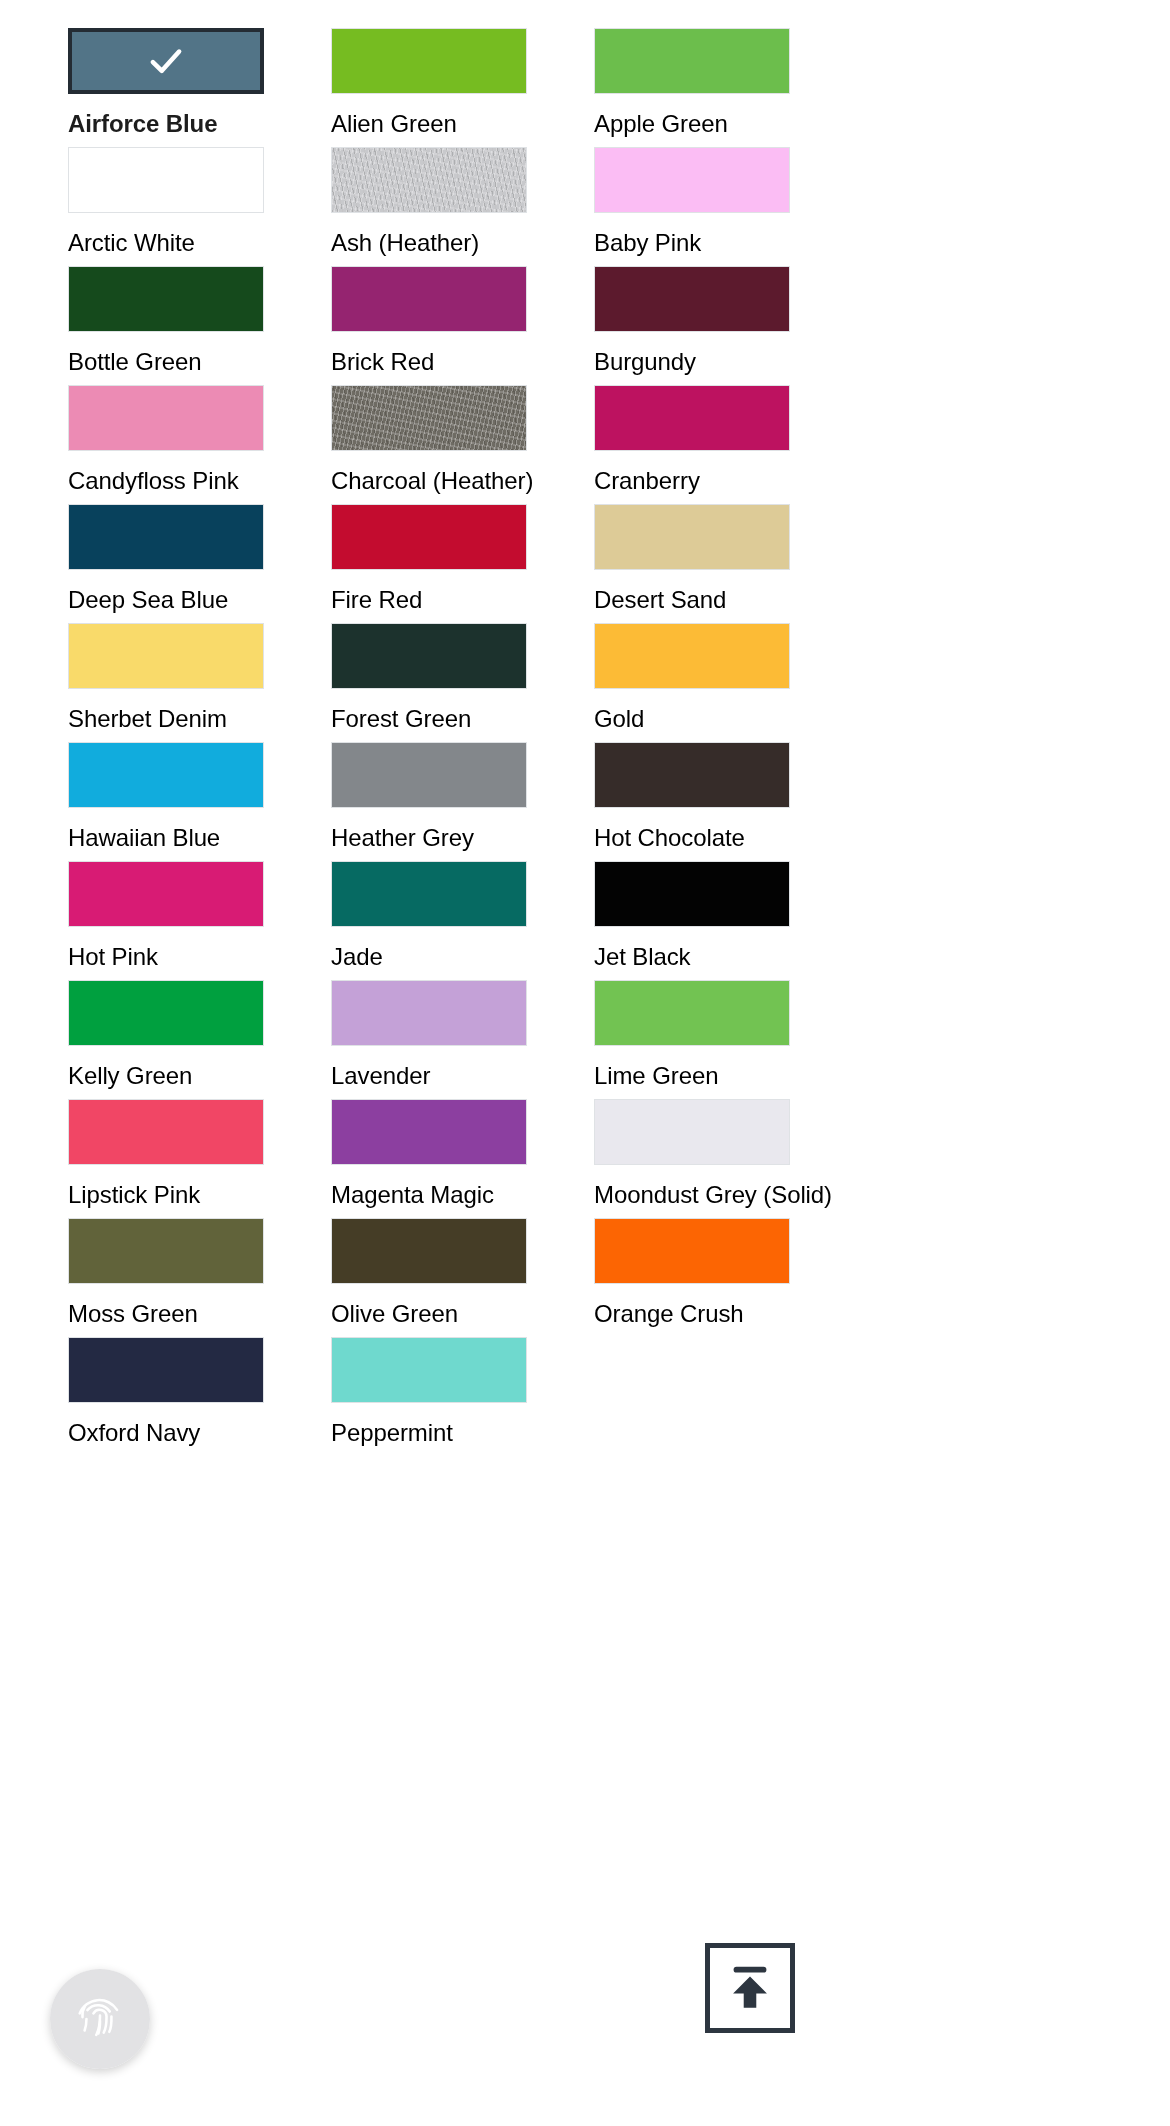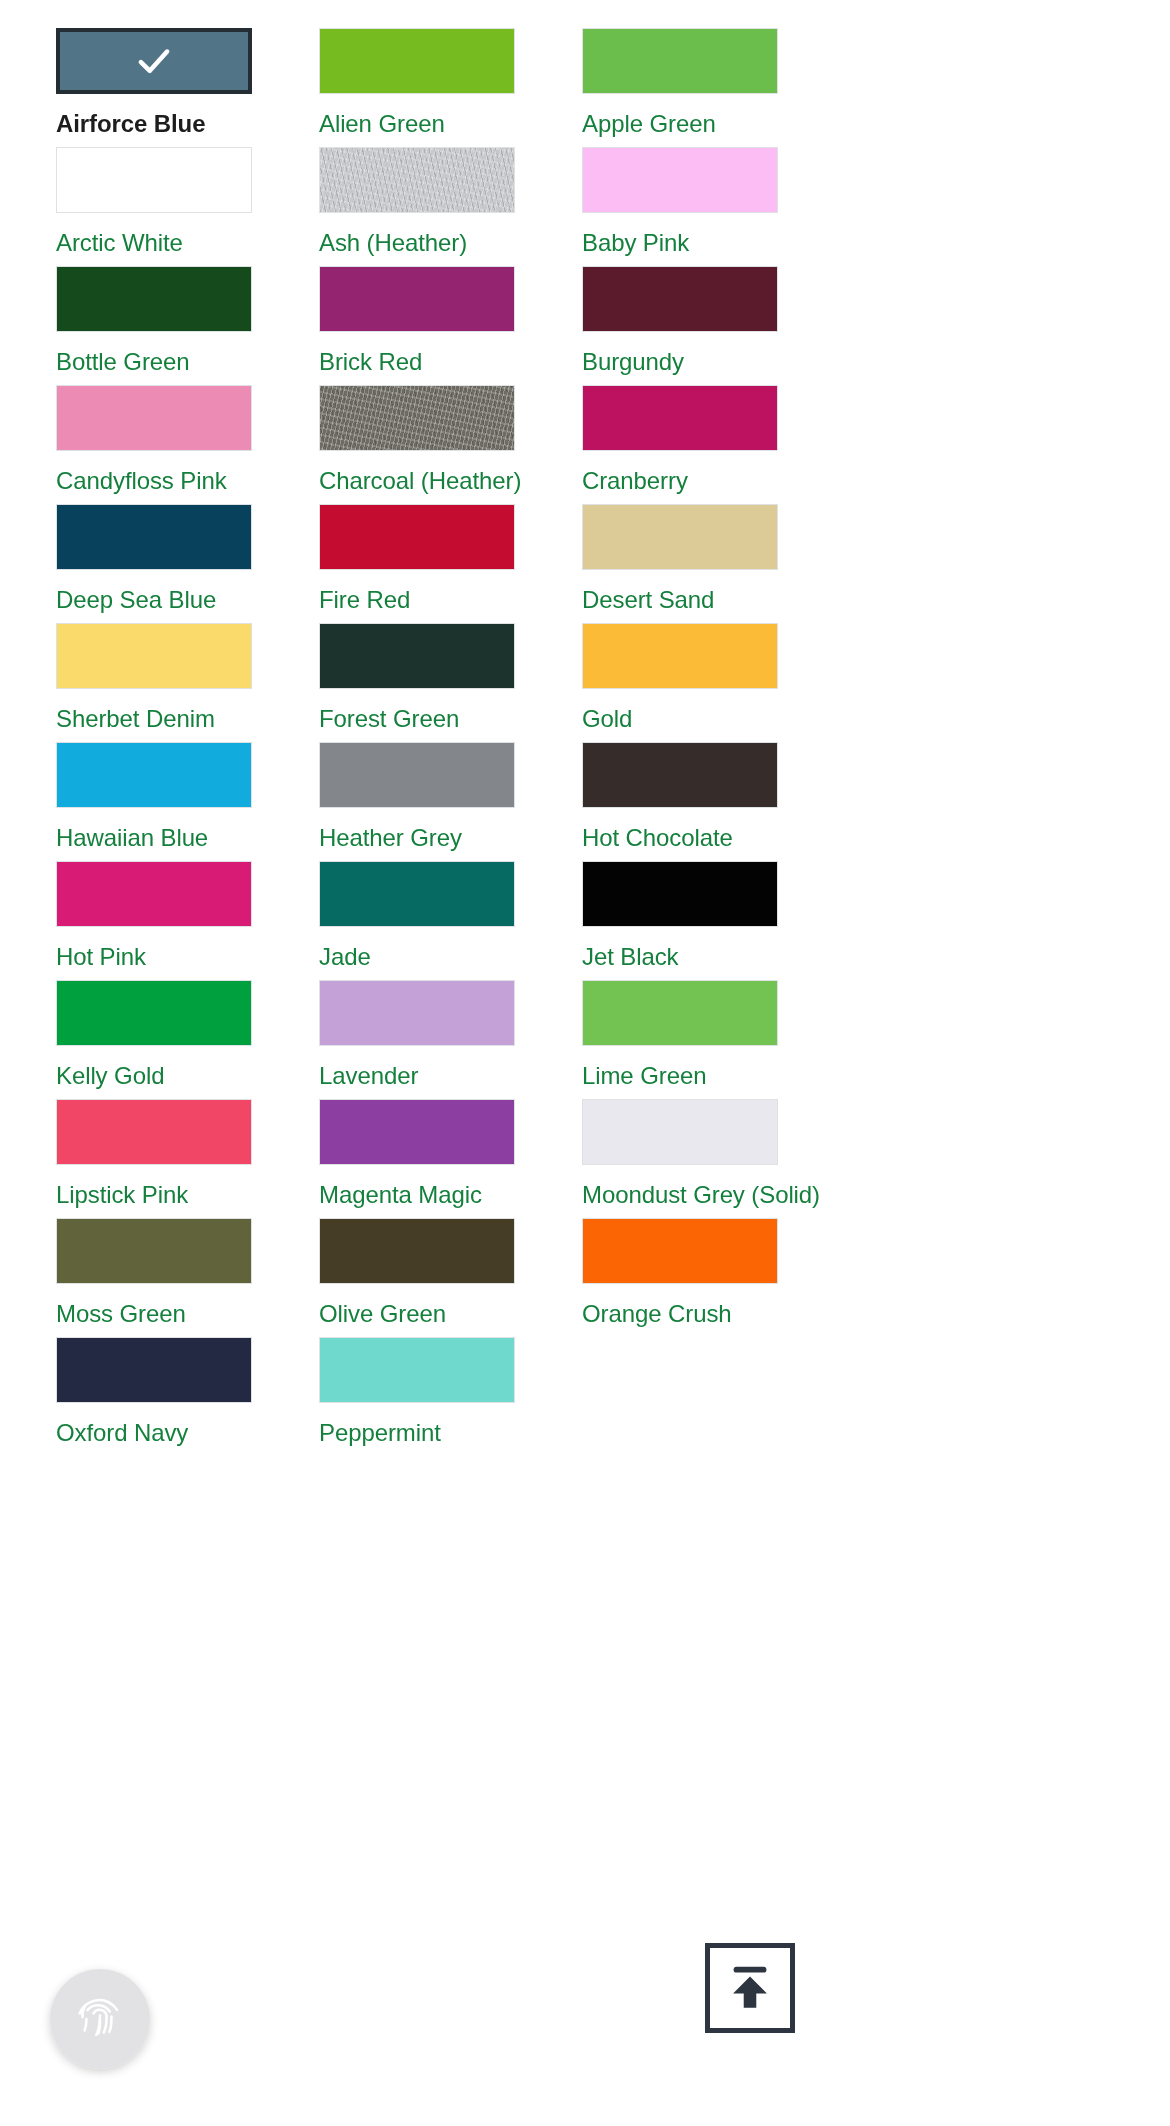--- a/index.html
+++ b/index.html
@@ -16,21 +16,21 @@
   #app {
     position: relative;
     width: 1170px;
     height: 2126px;
     background: #ffffff;
   }
 
   
   .swatch-grid {
     position: absolute;
-    left: 56px;
+    left: 68px;
     top: 28px;
     width: 1030px;
     display: grid;
     grid-template-columns: 196px 196px 196px;
     column-gap: 67px;
     row-gap: 0px;
   }
 
   .swatch-cell {
     width: 196px;
@@ -75,21 +75,21 @@
       repeating-linear-gradient(77deg, rgba(0,0,0,.14) 0px, rgba(0,0,0,.14) 1px, rgba(0,0,0,0) 1px, rgba(0,0,0,0) 5px),
       repeating-linear-gradient(12deg, rgba(255,255,255,.18) 0px, rgba(255,255,255,.18) 2px, rgba(0,0,0,0) 2px, rgba(0,0,0,0) 7px);
     opacity: .95;
     pointer-events: none;
   }
 
   .swatch-label {
     margin-top: 16px;
     font-size: 24px;
     line-height: 28px;
-    color: #15803d;
+    color: #000000;
     white-space: nowrap;
     letter-spacing: -0.1px;
   }
 
   .swatch-cell.selected .swatch-label {
     color: #1d1d1d;
     font-weight: bold;
   }
 
   
@@ -228,21 +228,21 @@
       <div class="swatch-cell">
         <div class="swatch-chip" style="background-color: rgb(6, 106, 98);"></div>
         <div class="swatch-label">Jade</div>
       </div>
       <div class="swatch-cell">
         <div class="swatch-chip" style="background-color: rgb(3, 3, 3);"></div>
         <div class="swatch-label">Jet Black</div>
       </div>
       <div class="swatch-cell">
         <div class="swatch-chip" style="background-color: rgb(0, 160, 63);"></div>
-        <div class="swatch-label">Kelly Gold</div>
+        <div class="swatch-label">Kelly Green</div>
       </div>
       <div class="swatch-cell">
         <div class="swatch-chip" style="background-color: rgb(196, 161, 215);"></div>
         <div class="swatch-label">Lavender</div>
       </div>
       <div class="swatch-cell">
         <div class="swatch-chip" style="background-color: rgb(114, 195, 82);"></div>
         <div class="swatch-label">Lime Green</div>
       </div>
       <div class="swatch-cell">

